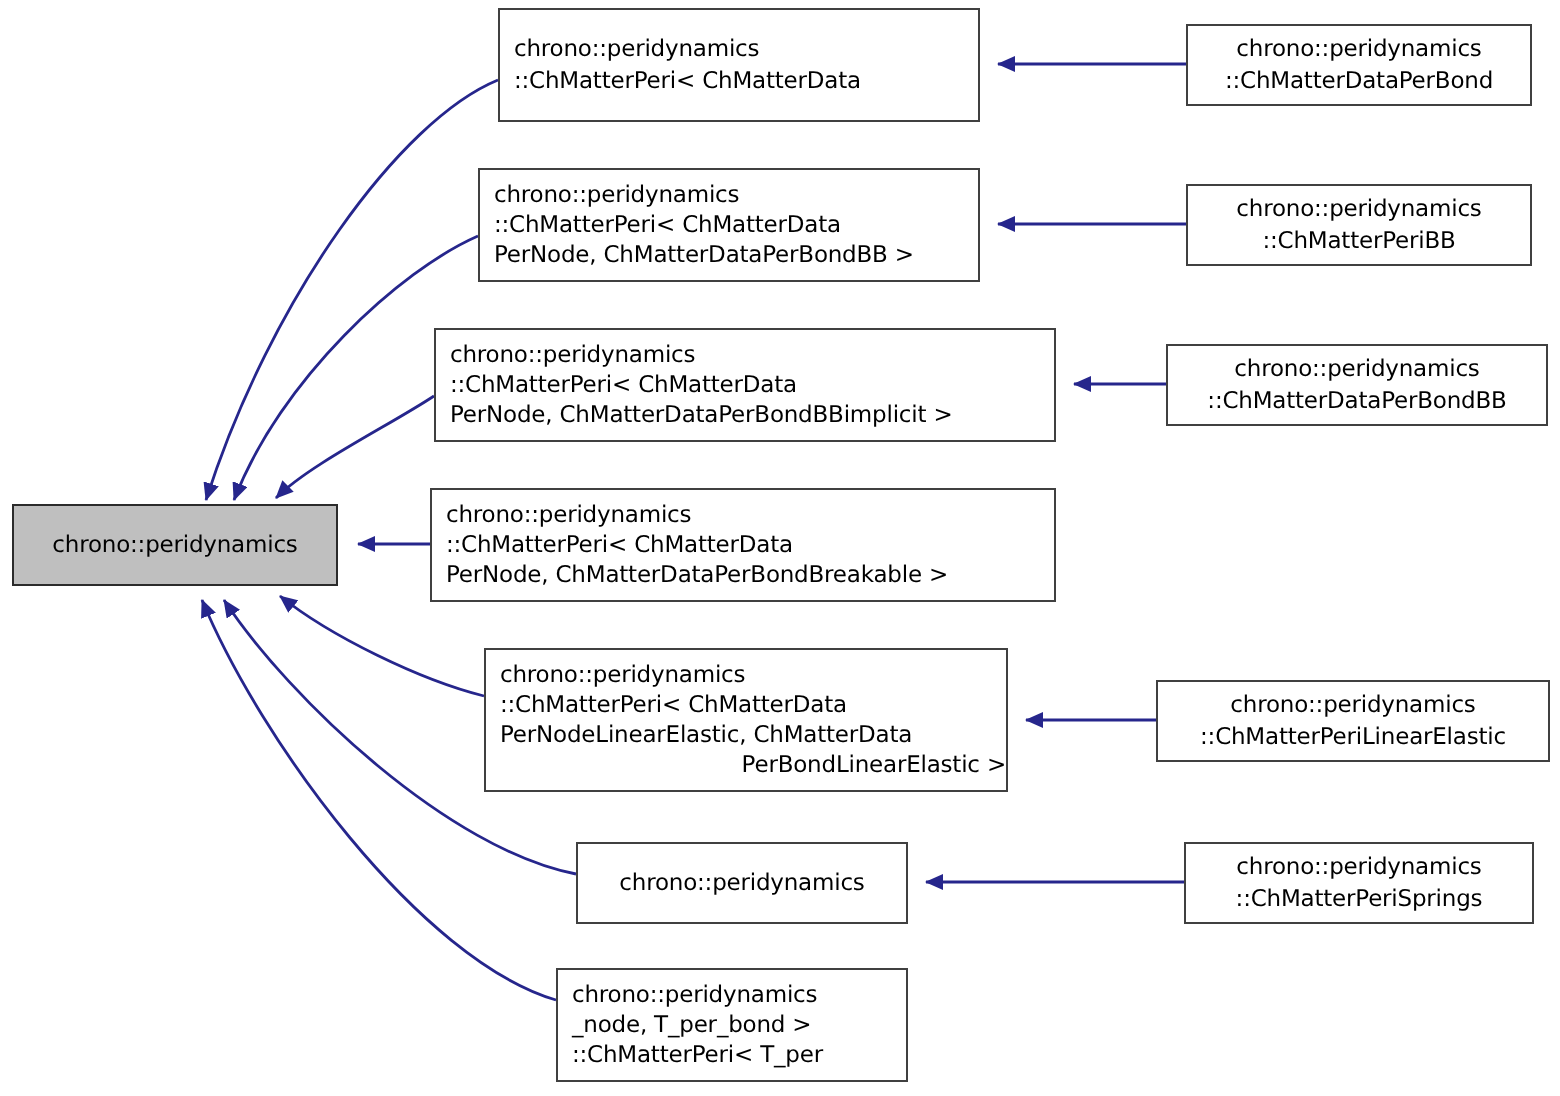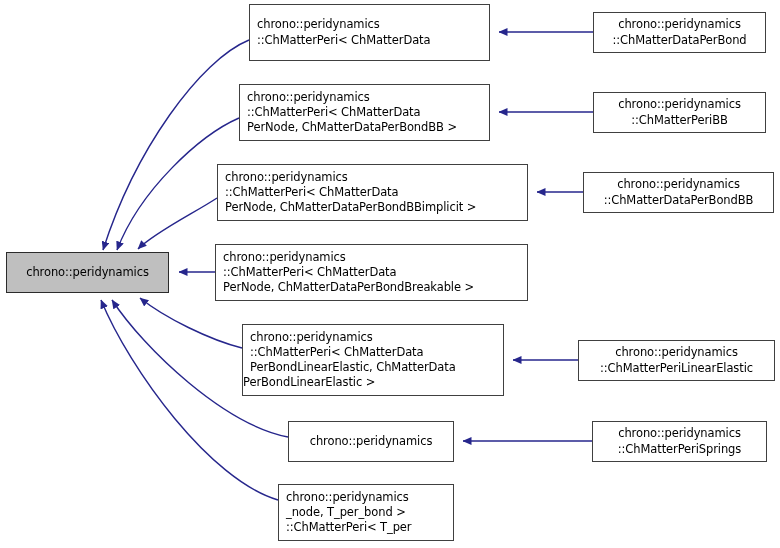--- a/index.html
+++ b/index.html
@@ -40,21 +40,21 @@
   .node.base {
     background: #bfbfbf;
     border: 1px solid #2b2b2b;
   }
   .node .line {
     display: block;
   }
   .align-left .line { text-align: left; padding-left: 7px; }
   .align-center .line { text-align: center; }
   .align-mixed .line { text-align: left; padding-left: 7px; }
-  .align-mixed .line.last { text-align: left; padding-left: 0; }
+  .align-mixed .line.last { text-align: right; padding-left: 0; }
 </style>
 </head>
 <body>
 
 <div id="diagram">
 
   <svg id="edges" viewBox="0 0 780 548" xmlns="http://www.w3.org/2000/svg">
     <defs>
       <marker id="arrowhead" markerWidth="9" markerHeight="8" refX="8.5" refY="4" orient="auto" markerUnits="userSpaceOnUse">
         <path d="M0,0 L9,4 L0,8 Z" fill="#26268c"></path>
@@ -101,21 +101,21 @@
 
   <div class="node align-left" style="left:215px;top:244px;width:313px;height:57px;">
     <span class="line">chrono::peridynamics</span>
     <span class="line">::ChMatterPeri&lt; ChMatterData</span>
     <span class="line">PerNode, ChMatterDataPerBondBreakable &gt;</span>
   </div>
 
   <div class="node align-mixed" style="left:242px;top:324px;width:262px;height:72px;">
     <span class="line">chrono::peridynamics</span>
     <span class="line">::ChMatterPeri&lt; ChMatterData</span>
-    <span class="line">PerBondLinearElastic, ChMatterData</span>
+    <span class="line">PerNodeLinearElastic, ChMatterData</span>
     <span class="line last">PerBondLinearElastic &gt;</span>
   </div>
 
   <div class="node align-center" style="left:288px;top:421px;width:166px;height:41px;">
     <span class="line">chrono::peridynamics</span>
   </div>
 
   <div class="node align-left" style="left:278px;top:484px;width:176px;height:57px;">
     <span class="line">chrono::peridynamics</span>
     <span class="line">_node, T_per_bond &gt;</span>

